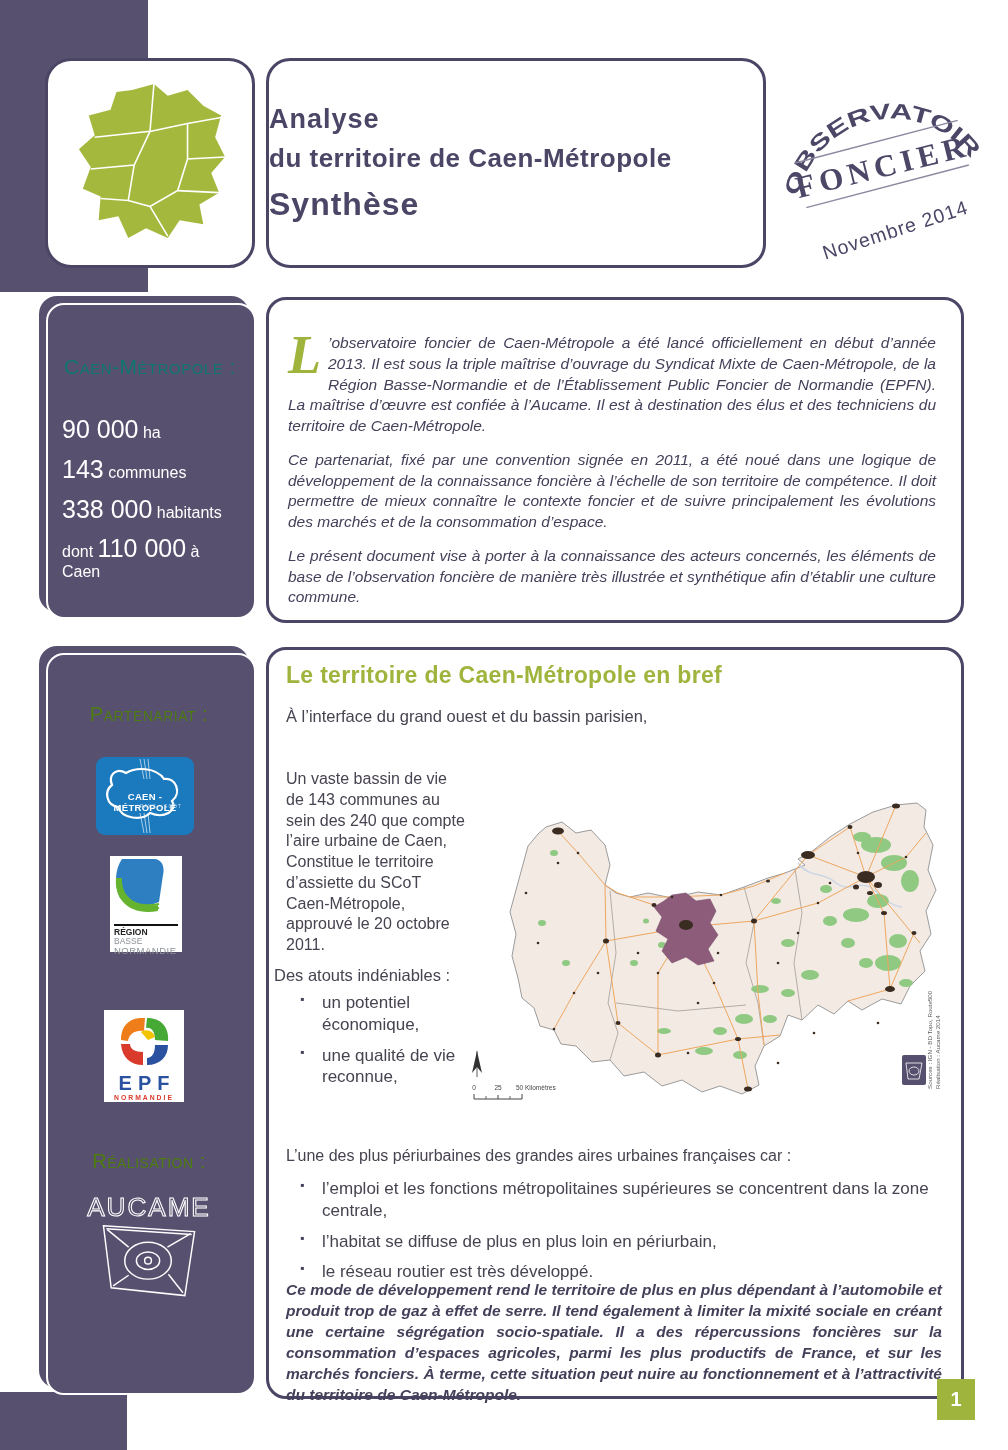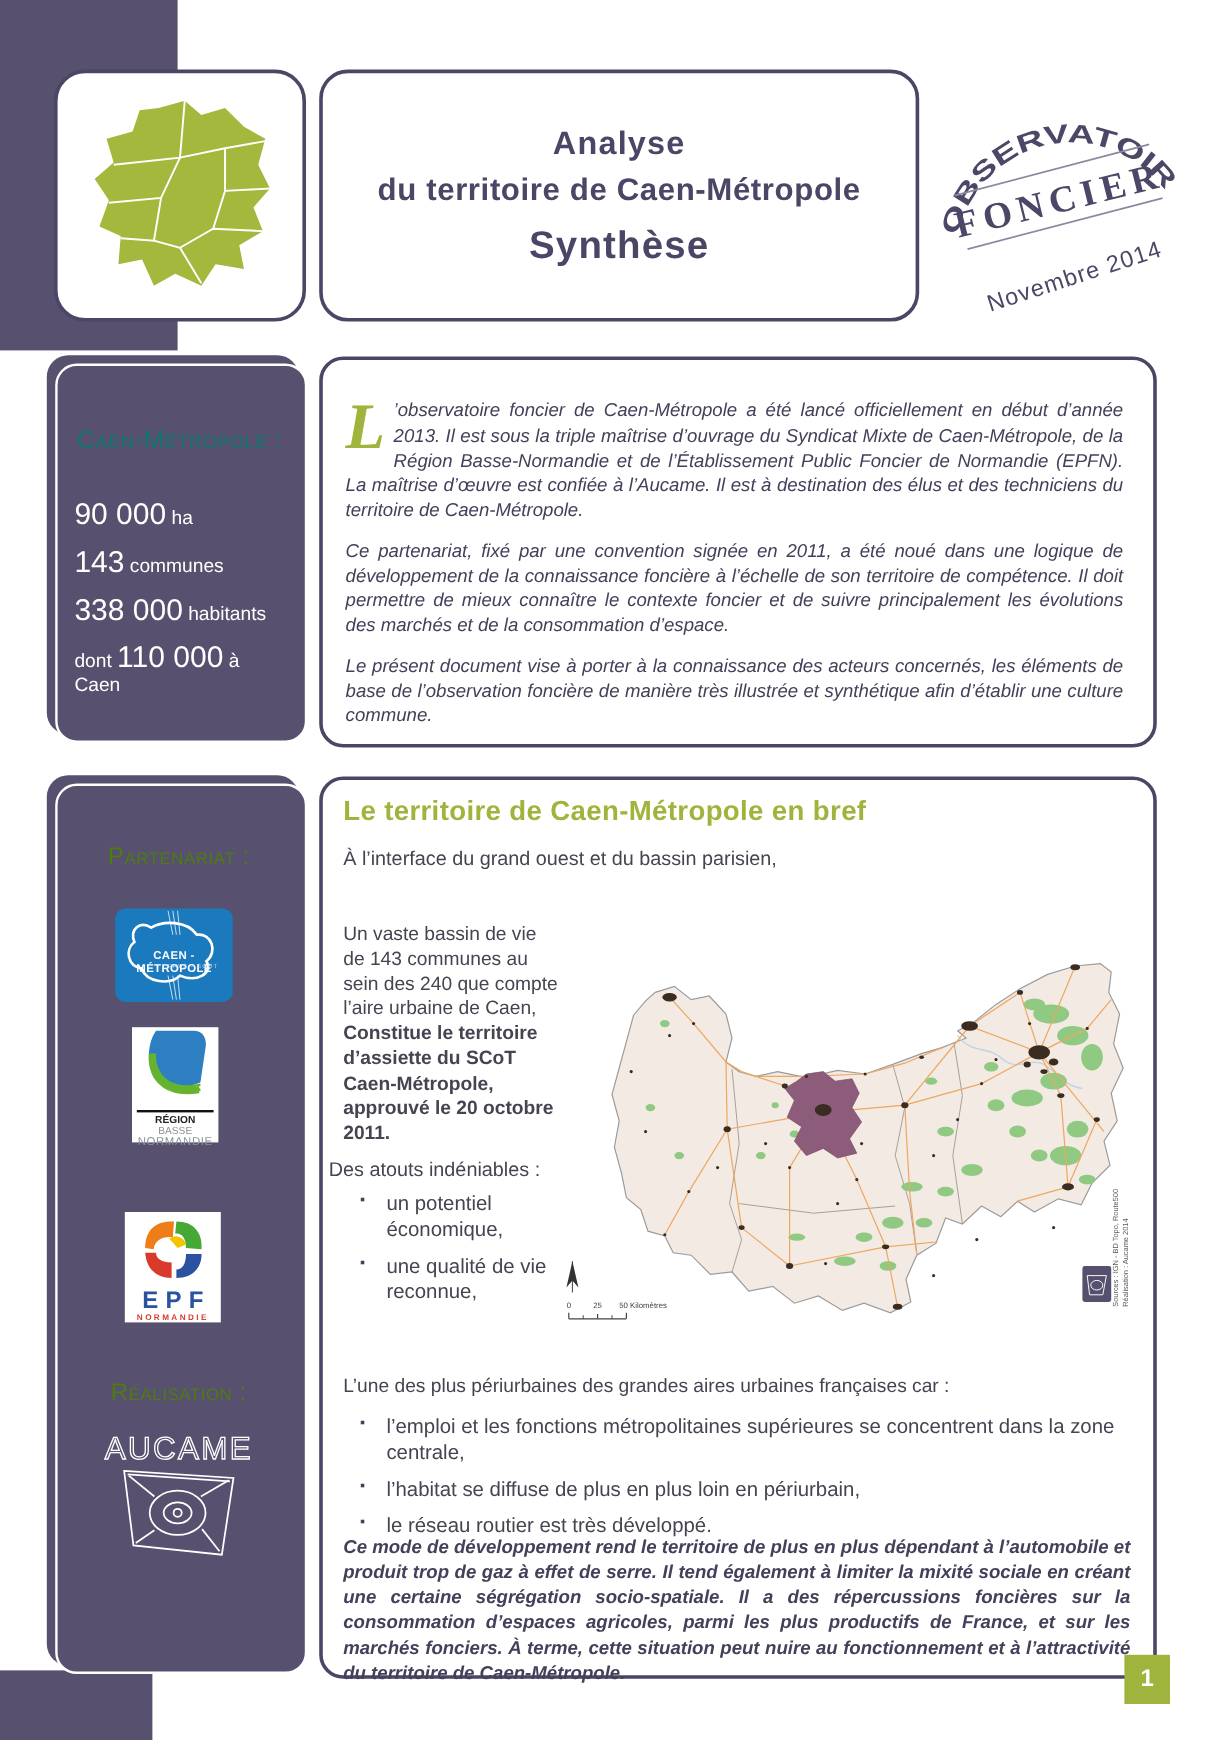--- a/index.html
+++ b/index.html
@@ -8,21 +8,21 @@
   .abs{position:absolute;}
 
   
   .purple-top{left:0;top:0;width:148px;height:292px;background:#57506e;}
   .purple-bottom{left:0;top:1392px;width:127px;height:58px;background:#57506e;}
 
   
   .logo-box{left:45px;top:58px;width:204px;height:204px;background:#fff;
             border:3px solid #4b4566;border-radius:26px;display:flex;align-items:center;justify-content:center;}
   .title-box{left:266px;top:58px;width:494px;height:204px;background:#fff;border:3px solid #4b4566;
-             border-radius:24px;display:flex;flex-direction:column;align-items:center;justify-content:center;
+             border-radius:24px;display:flex;flex-direction:column;align-items:flex-start;justify-content:center;
              color:#4b4566;text-align:center;}
   .title-box .t1{font-size:27px;font-weight:700;letter-spacing:1px;}
   .title-box .t2{font-size:26px;font-weight:700;letter-spacing:.5px;margin-top:8px;}
   .title-box .t3{font-size:32px;font-weight:700;letter-spacing:1px;margin-top:12px;}
   .stamp{left:782px;top:58px;width:200px;height:212px;transform:rotate(-12deg);}
 
   
   .panel{background:#57506e;border:2px solid #fff;border-radius:18px;
          box-shadow:-7px -7px 0 0 #57506e;color:#fff;}
   .panel1{left:46px;top:303px;width:206px;height:312px;}
@@ -35,21 +35,21 @@
   .kf-line .small{font-size:16px;}
   .p2-head{width:206px;text-align:center;color:#4d7c0f;font-size:20px;}
   .ph1{left:46px;top:703px;}
   .ph2{left:46px;top:1150px;}
 
   
   .cm-logo{left:96px;top:757px;width:98px;height:78px;background:#1b79bd;border-radius:9px;overflow:hidden;}
   .cm-name{position:absolute;left:0;top:34px;width:98px;text-align:center;color:#fff;
            font-size:9.5px;font-weight:700;letter-spacing:.3px;}
   .cm-sub{position:absolute;left:0;top:46px;width:86px;text-align:right;color:#bcd9ef;font-size:5px;letter-spacing:1px;}
-  .region-logo{left:110px;top:856px;width:72px;height:96px;background:#fff;text-align:center;}
+  .region-logo{left:110px;top:856px;width:72px;height:96px;background:#fff;text-align:left;}
   .region-text{border-top:2px solid #111;margin:2px 4px 0 4px;padding-top:2px;line-height:1.05;}
   .region-l1{font-size:8.5px;color:#8c9296;}
   .region-l1 b{color:#222;}
   .region-l2{font-size:9.5px;color:#8c9296;letter-spacing:.5px;}
   .epf-logo{left:104px;top:1010px;width:80px;height:92px;background:#fff;text-align:center;}
   .epf-name{font-size:20px;font-weight:700;color:#2b52a0;letter-spacing:6px;line-height:1;margin-top:1px;text-indent:6px;}
   .epf-sub{font-size:6.8px;font-weight:700;color:#d93a2b;letter-spacing:2px;margin-top:1px;}
   .aucame{left:86px;top:1192px;}
 
   
@@ -60,21 +60,21 @@
   .intro{left:288px;top:333px;width:648px;font-style:italic;font-size:15.5px;line-height:1.34;
          text-align:justify;color:#45405a;}
   .intro p{margin:0 0 13px 0;}
   .dropcap{float:left;font-family:"Liberation Serif",serif;font-style:italic;font-weight:700;
            font-size:54px;line-height:40px;color:#9fb43c;margin:2px 7px 0 0;}
 
   .sec-head{left:286px;top:662px;font-size:23px;font-weight:700;color:#9fb43c;letter-spacing:.3px;}
   .lead{left:286px;top:707px;font-size:16.5px;}
   .colp{left:286px;width:180px;font-size:16px;line-height:1.3;}
   .colp1{top:744px;margin-top:25px;}
-  .colp2{top:852px;font-weight:bold;}
+  .colp2{top:852px;}
   .atouts-head{left:274px;top:966px;font-size:16.5px;}
   ul.sqlist{list-style:none;margin:0;padding:0;}
   ul.sqlist li{position:relative;padding-left:26px;margin-bottom:9px;font-size:17px;line-height:1.28;}
   ul.sqlist li::before{content:"▪";position:absolute;left:4px;top:0;font-size:12px;color:#45405a;}
   .atouts{left:296px;top:992px;width:165px;}
   .periurb-head{left:286px;top:1147px;width:660px;font-size:16px;}
   .periurb{left:296px;top:1178px;width:645px;}
   .periurb li{margin-bottom:12px;}
   .conclusion{left:286px;top:1280px;width:656px;font-size:15.5px;font-weight:700;font-style:italic;
               text-align:justify;line-height:1.35;color:#45405a;}

